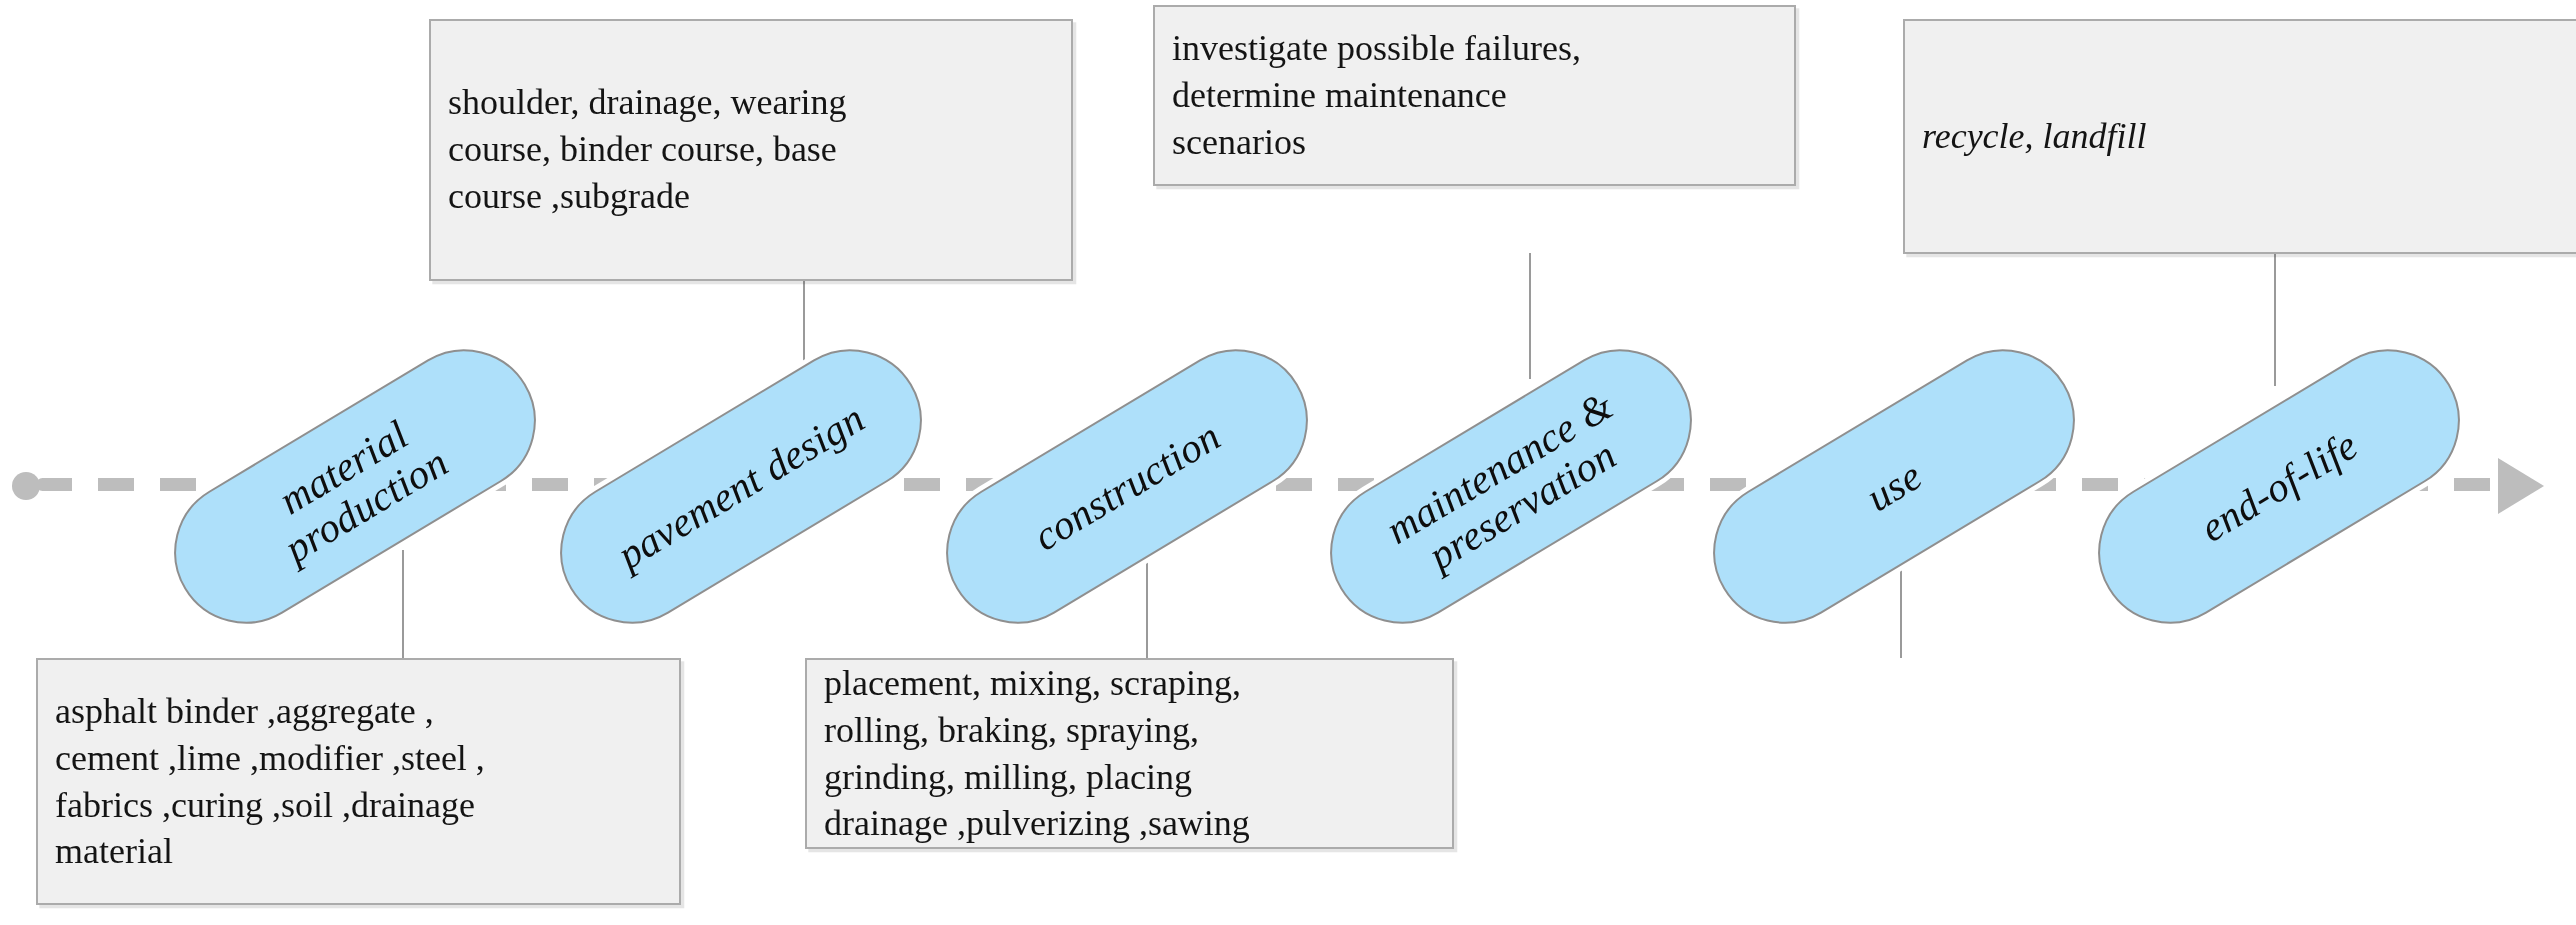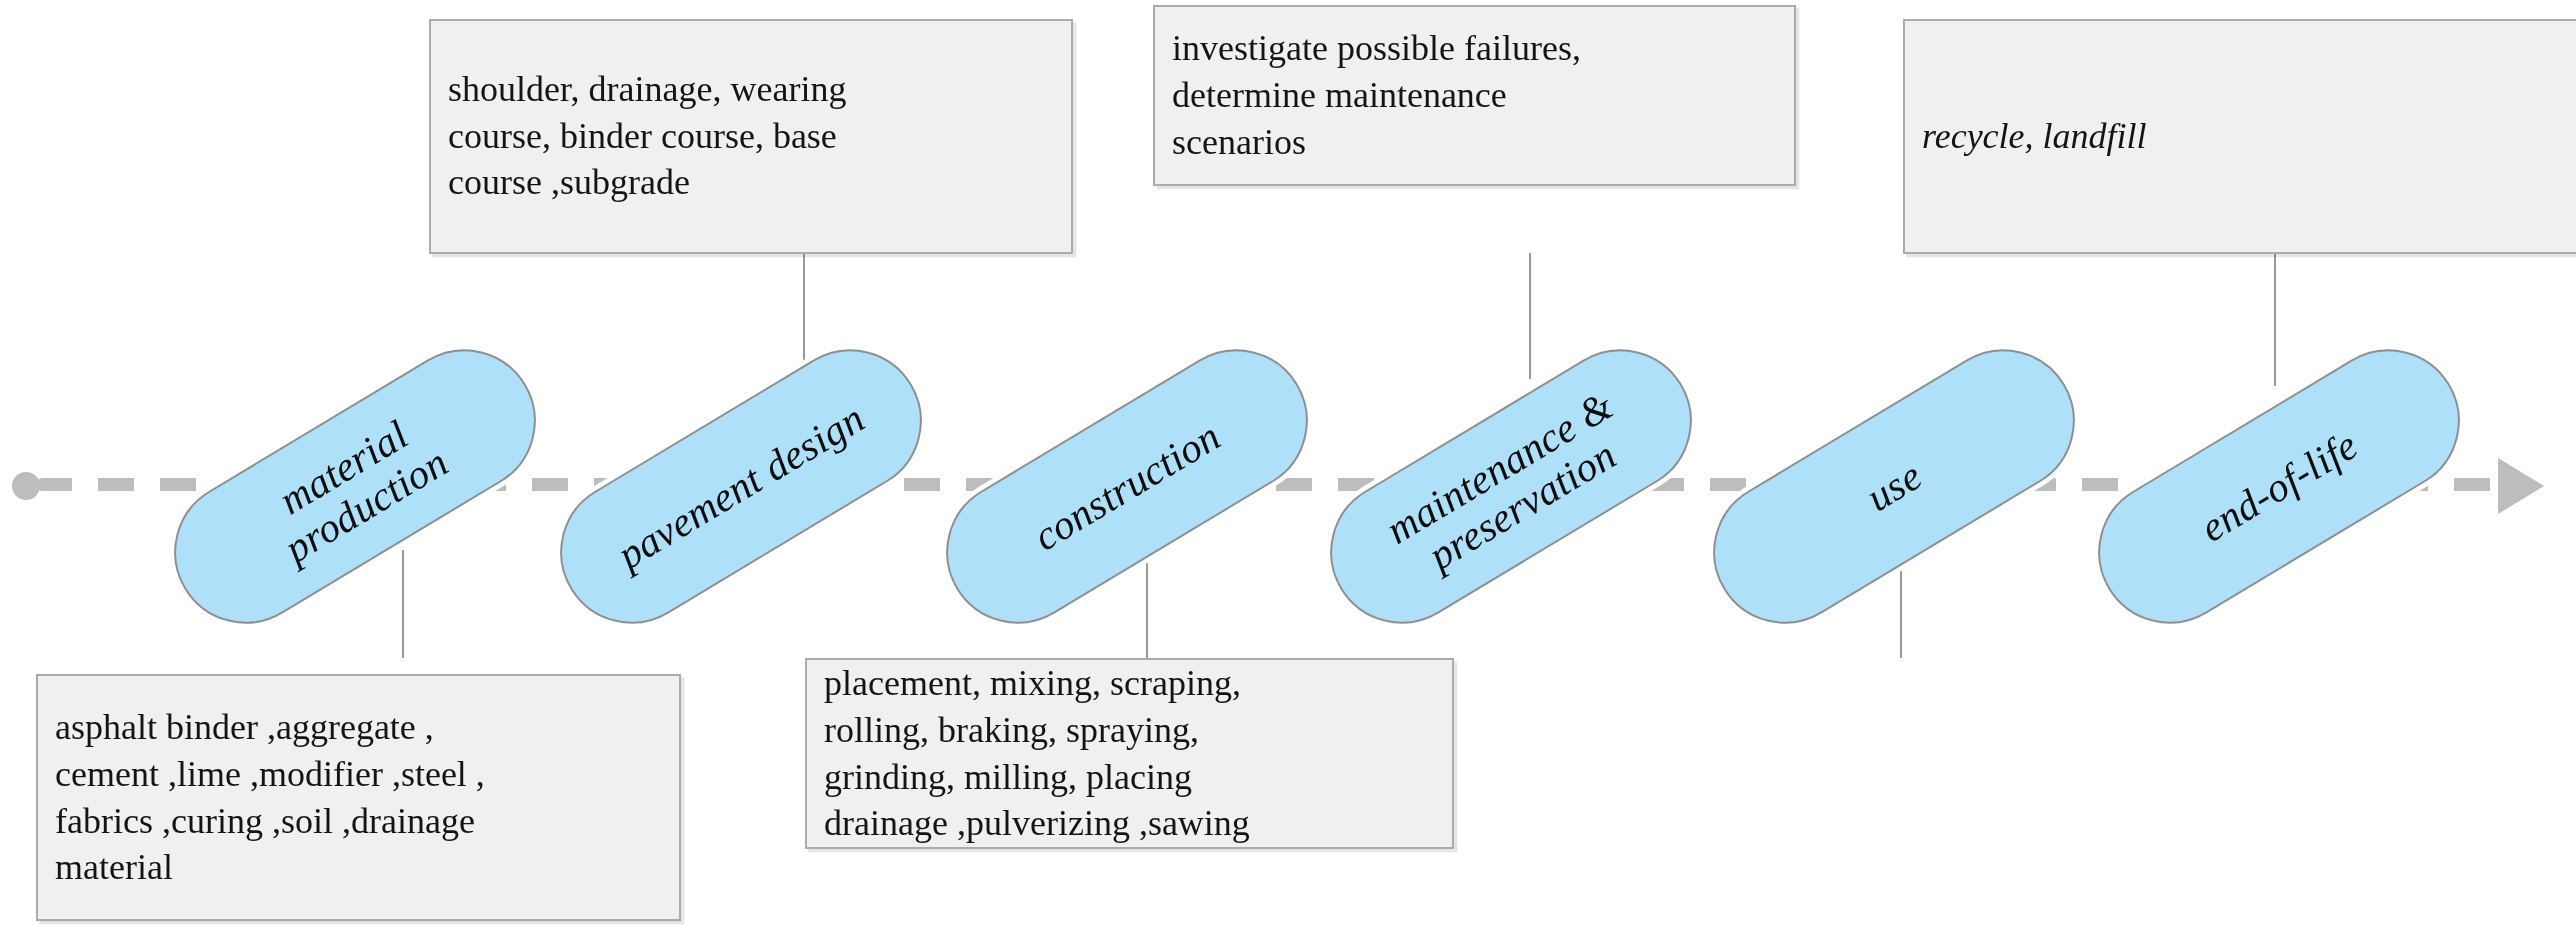--- a/index.html
+++ b/index.html
@@ -79,37 +79,37 @@
   <div class="connector" style="left:1529px;top:253px;height:126px;"></div>
 
   <div class="connector" style="left:2274px;top:253px;height:133px;"></div>
 
   <div class="connector" style="left:402px;top:550px;height:108px;"></div>
 
   <div class="connector" style="left:1146px;top:550px;height:108px;"></div>
 
   <div class="connector" style="left:1900px;top:557px;height:101px;"></div>
 
-  <div class="infobox" style="left:429px;top:18.6px;width:644px;height:235px;">
+  <div class="infobox" style="left:429px;top:18.6px;width:644px;height:262px;">
     <span class="txt">shoulder, drainage, wearing
 course, binder course, base
 course ,subgrade</span>
   </div>
 
   <div class="infobox" style="left:1153px;top:5px;width:643px;height:181px;">
     <span class="txt">investigate possible failures,
 determine maintenance
 scenarios</span>
   </div>
 
   <div class="infobox" style="left:1903px;top:18.6px;width:724px;height:235px;font-style:italic;">
     <span class="txt">recycle, landfill</span>
   </div>
 
-  <div class="infobox" style="left:36px;top:658px;width:645px;height:247px;margin-top:16px;">
+  <div class="infobox" style="left:36px;top:658px;width:645px;height:247px;">
     <span class="txt">asphalt binder ,aggregate ,
 cement ,lime ,modifier  ,steel ,
 fabrics ,curing ,soil ,drainage
 material</span>
   </div>
 
   <div class="infobox" style="left:805px;top:658px;width:649px;height:191px;">
     <span class="txt">placement, mixing, scraping,
 rolling, braking, spraying,
 grinding, milling, placing

